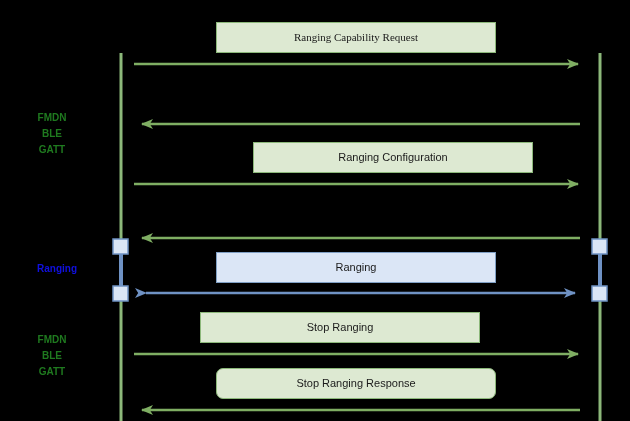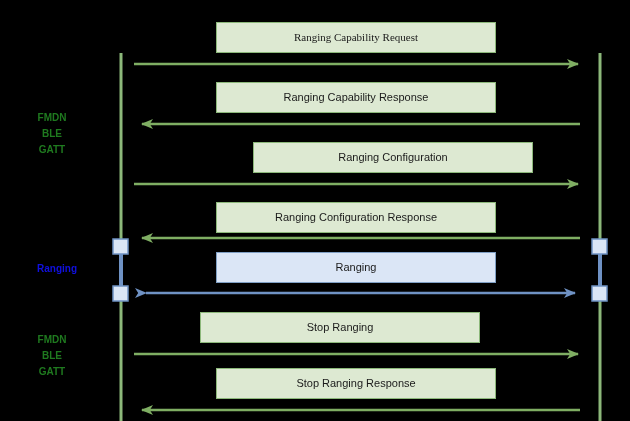--- a/index.html
+++ b/index.html
@@ -121,37 +121,31 @@
   <div class="phase-label ranging-phase" style="left:22px; top:261px; width:70px;">Ranging</div>
 
   <div class="phase-label gatt" style="left:22px; top:332px; width:60px;">FMDN
 BLE
 GATT</div>
 
   <div class="msg-box" style="left:216px; top:22px; width:280px; height:31px;font-family:Liberation Serif, serif;">
     <span class="msg-label">Ranging Capability Request</span>
   </div>
 
-  <div class="msg-box" style="left:216px; top:82px; width:280px; height:31px;">
-    <span class="msg-label">Ranging Capability Response</span>
-  </div>
 
   <div class="msg-box" style="left:216px; top:142px; width:280px; height:31px;margin-left:37px;">
     <span class="msg-label">Ranging Configuration</span>
   </div>
 
-  <div class="msg-box" style="left:216px; top:202px; width:280px; height:31px;">
-    <span class="msg-label">Ranging Configuration Response</span>
-  </div>
 
   <div class="msg-box ranging" style="left:216px; top:252px; width:280px; height:31px;">
     <span class="msg-label">Ranging</span>
   </div>
 
   <div class="msg-box" style="left:200px; top:312px; width:280px; height:31px;text-align:center;">
     <span class="msg-label">Stop Ranging</span>
   </div>
 
-  <div class="msg-box" style="left:216px; top:368px; width:280px; height:31px;">
+  <div class="msg-box" style="left:216px; top:368px; width:280px; height:31px;border-radius:7px;">
     <span class="msg-label">Stop Ranging Response</span>
   </div>
 
 </div>
 
 </body></html>

